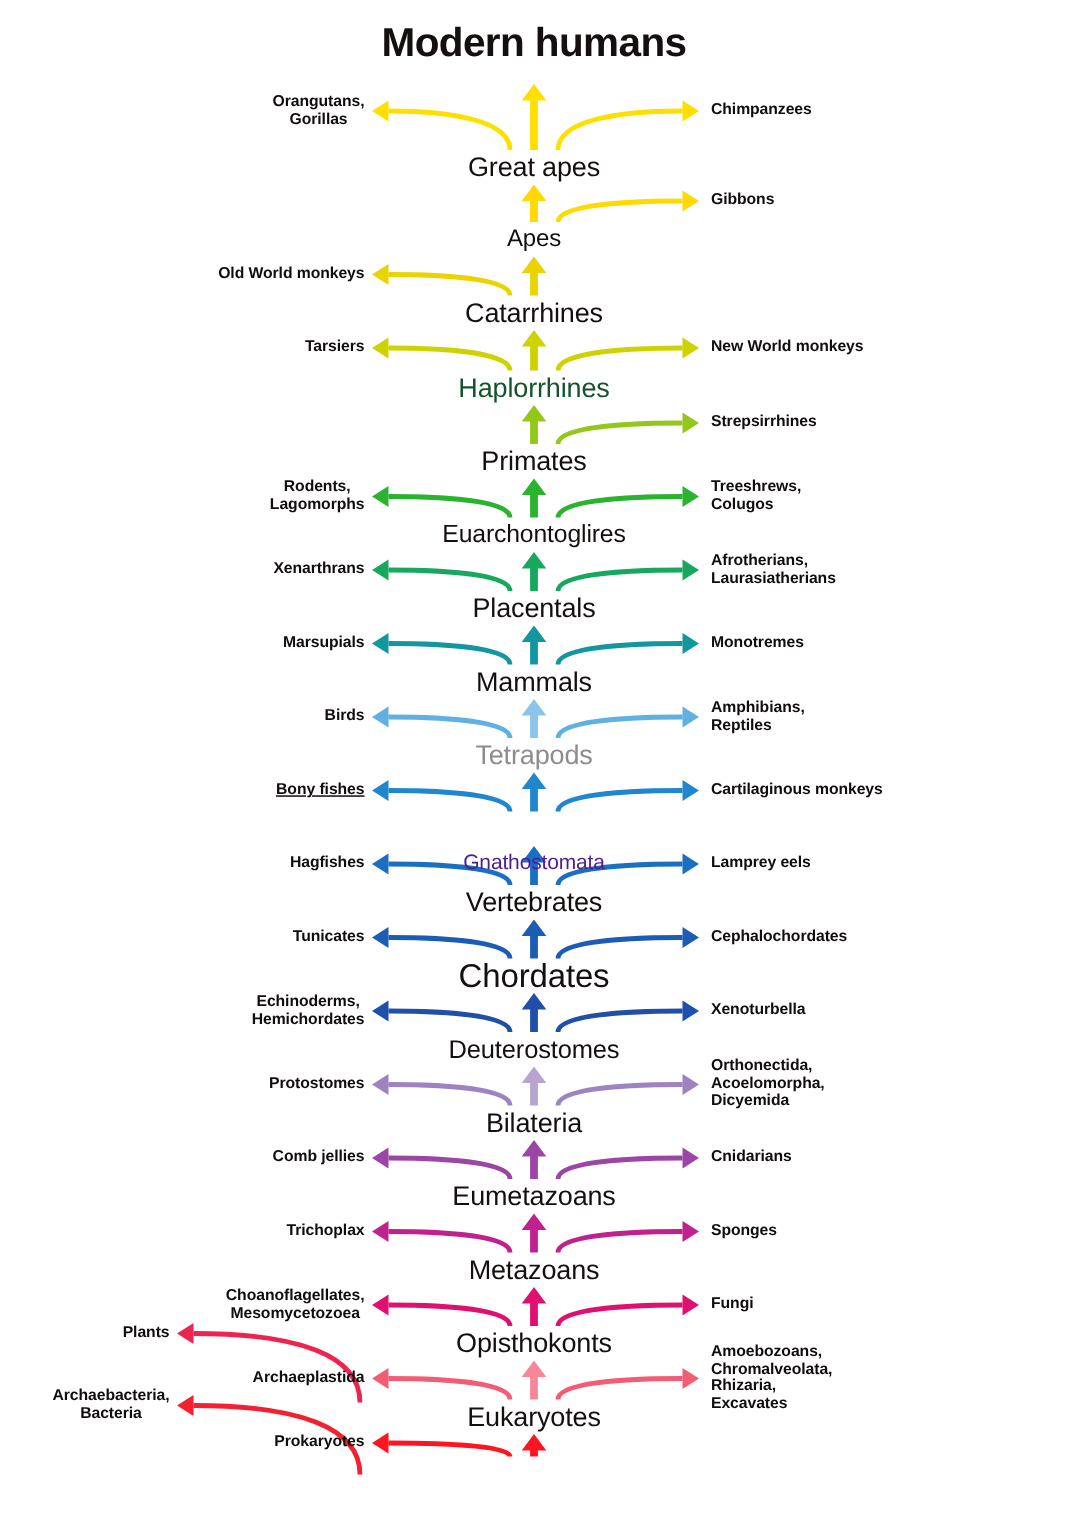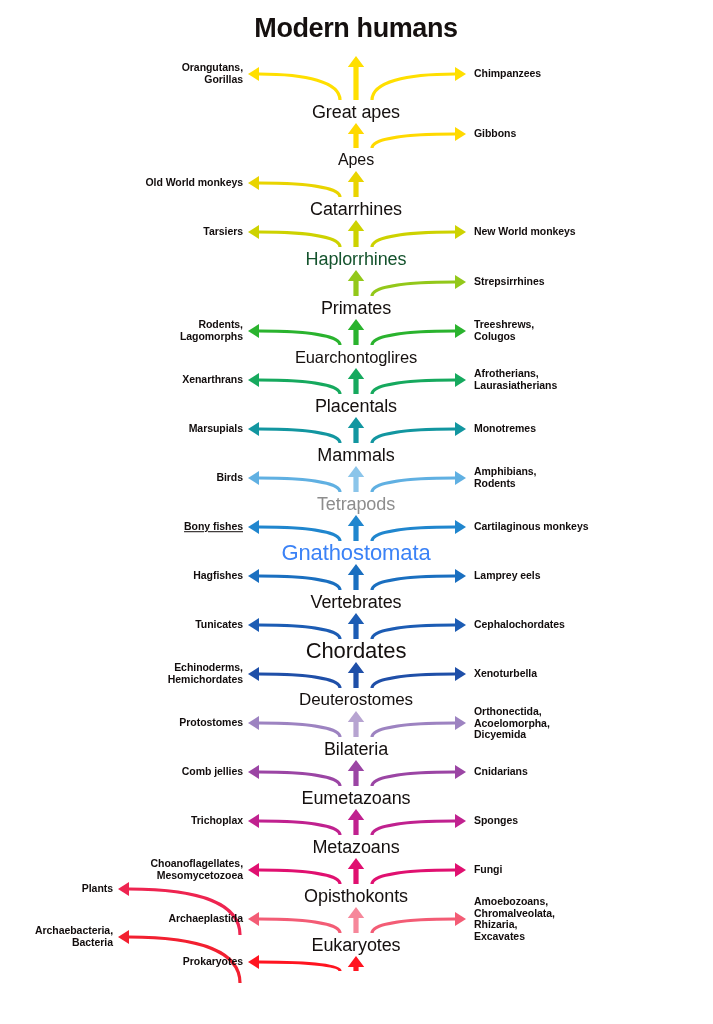--- a/index.html
+++ b/index.html
@@ -22,21 +22,21 @@
 
   .side-label{
     position:absolute;
     font-weight:700;
     font-size:10.5px;
     line-height:11.6px;
     color:#120d0d;
     white-space:pre-line;
     letter-spacing:-0.05px;
   }
-  .side-label.left{transform:translate(-100%,-50%);text-align:right;}
+  .side-label.left{transform:translate(-100%,-50%);text-align:center;}
   .side-label.right{transform:translate(0,-50%);text-align:left;}
 
   .title-top{
     position:absolute;left:356px;top:14px;
     transform:translateX(-50%);
     text-align:center;
     font-size:27px;line-height:29px;font-weight:700;color:#15100f;
     letter-spacing:-0.4px;
   }
   .title-bottom{
@@ -299,21 +299,21 @@
   <div id="node-labels">
       <div class="node-label" style="left: 356px; top: 112px; font-size: 18px; color: rgb(21, 16, 15);">Great apes</div>
       <div class="node-label" style="left: 356px; top: 160px; font-size: 16px; color: rgb(21, 16, 15);">Apes</div>
       <div class="node-label" style="left: 356px; top: 209px; font-size: 18px; color: rgb(21, 16, 15);">Catarrhines</div>
       <div class="node-label" style="left: 356px; top: 259px; font-size: 18px; color: #14532d;">Haplorrhines</div>
       <div class="node-label" style="left: 356px; top: 308px; font-size: 18px; color: rgb(21, 16, 15);">Primates</div>
       <div class="node-label" style="left: 356px; top: 357px; font-size: 16.5px; color: rgb(21, 16, 15);">Euarchontoglires</div>
       <div class="node-label" style="left: 356px; top: 406px; font-size: 18px; color: rgb(21, 16, 15);">Placentals</div>
       <div class="node-label" style="left: 356px; top: 455px; font-size: 18px; color: rgb(21, 16, 15);">Mammals</div>
       <div class="node-label" style="left: 356px; top: 504px; font-size: 18px; color: rgb(141, 141, 141);">Tetrapods</div>
-      <div class="node-label" style="left: 356px; top: 553px; font-size: 22px; color: #3b82f6;">Gnathostomata</div>
+      <div class="node-label" style="left: 356px; top: 574px; font-size: 14px; color: #4c1d95;">Gnathostomata</div>
       <div class="node-label" style="left: 356px; top: 602px; font-size: 18px; color: rgb(21, 16, 15);">Vertebrates</div>
       <div class="node-label" style="left: 356px; top: 651px; font-size: 22px; color: rgb(21, 16, 15);">Chordates</div>
       <div class="node-label" style="left: 356px; top: 700px; font-size: 17px; color: rgb(21, 16, 15);">Deuterostomes</div>
       <div class="node-label" style="left: 356px; top: 749px; font-size: 18px; color: rgb(21, 16, 15);">Bilateria</div>
       <div class="node-label" style="left: 356px; top: 798px; font-size: 18px; color: rgb(21, 16, 15);">Eumetazoans</div>
       <div class="node-label" style="left: 356px; top: 847px; font-size: 18px; color: rgb(21, 16, 15);">Metazoans</div>
       <div class="node-label" style="left: 356px; top: 896px; font-size: 18px; color: rgb(21, 16, 15);">Opisthokonts</div>
       <div class="node-label" style="left: 356px; top: 945px; font-size: 18px; color: rgb(21, 16, 15);">Eukaryotes</div>
     </div>
   <div id="side-labels">
@@ -329,21 +329,21 @@
 Lagomorphs</div>
       <div class="side-label right" style="left: 474px; top: 331px;">Treeshrews,
 Colugos</div>
       <div class="side-label left" style="left: 243px; top: 380px;">Xenarthrans</div>
       <div class="side-label right" style="left: 474px; top: 380px;">Afrotherians,
 Laurasiatherians</div>
       <div class="side-label left" style="left: 243px; top: 429px;">Marsupials</div>
       <div class="side-label right" style="left: 474px; top: 429px;">Monotremes</div>
       <div class="side-label left" style="left: 243px; top: 478px;">Birds</div>
       <div class="side-label right" style="left: 474px; top: 478px;">Amphibians,
-Rodents</div>
+Reptiles</div>
       <div class="side-label left" style="left: 243px; top: 527px; text-decoration: underline;">Bony fishes</div>
       <div class="side-label right" style="left: 474px; top: 527px;">Cartilaginous monkeys</div>
       <div class="side-label left" style="left: 243px; top: 576px;">Hagfishes</div>
       <div class="side-label right" style="left: 474px; top: 576px;">Lamprey eels</div>
       <div class="side-label left" style="left: 243px; top: 625px;">Tunicates</div>
       <div class="side-label right" style="left: 474px; top: 625px;">Cephalochordates</div>
       <div class="side-label left" style="left: 243px; top: 674px;">Echinoderms,
 Hemichordates</div>
       <div class="side-label right" style="left: 474px; top: 674px;">Xenoturbella</div>
       <div class="side-label left" style="left: 243px; top: 723px;">Protostomes</div>

